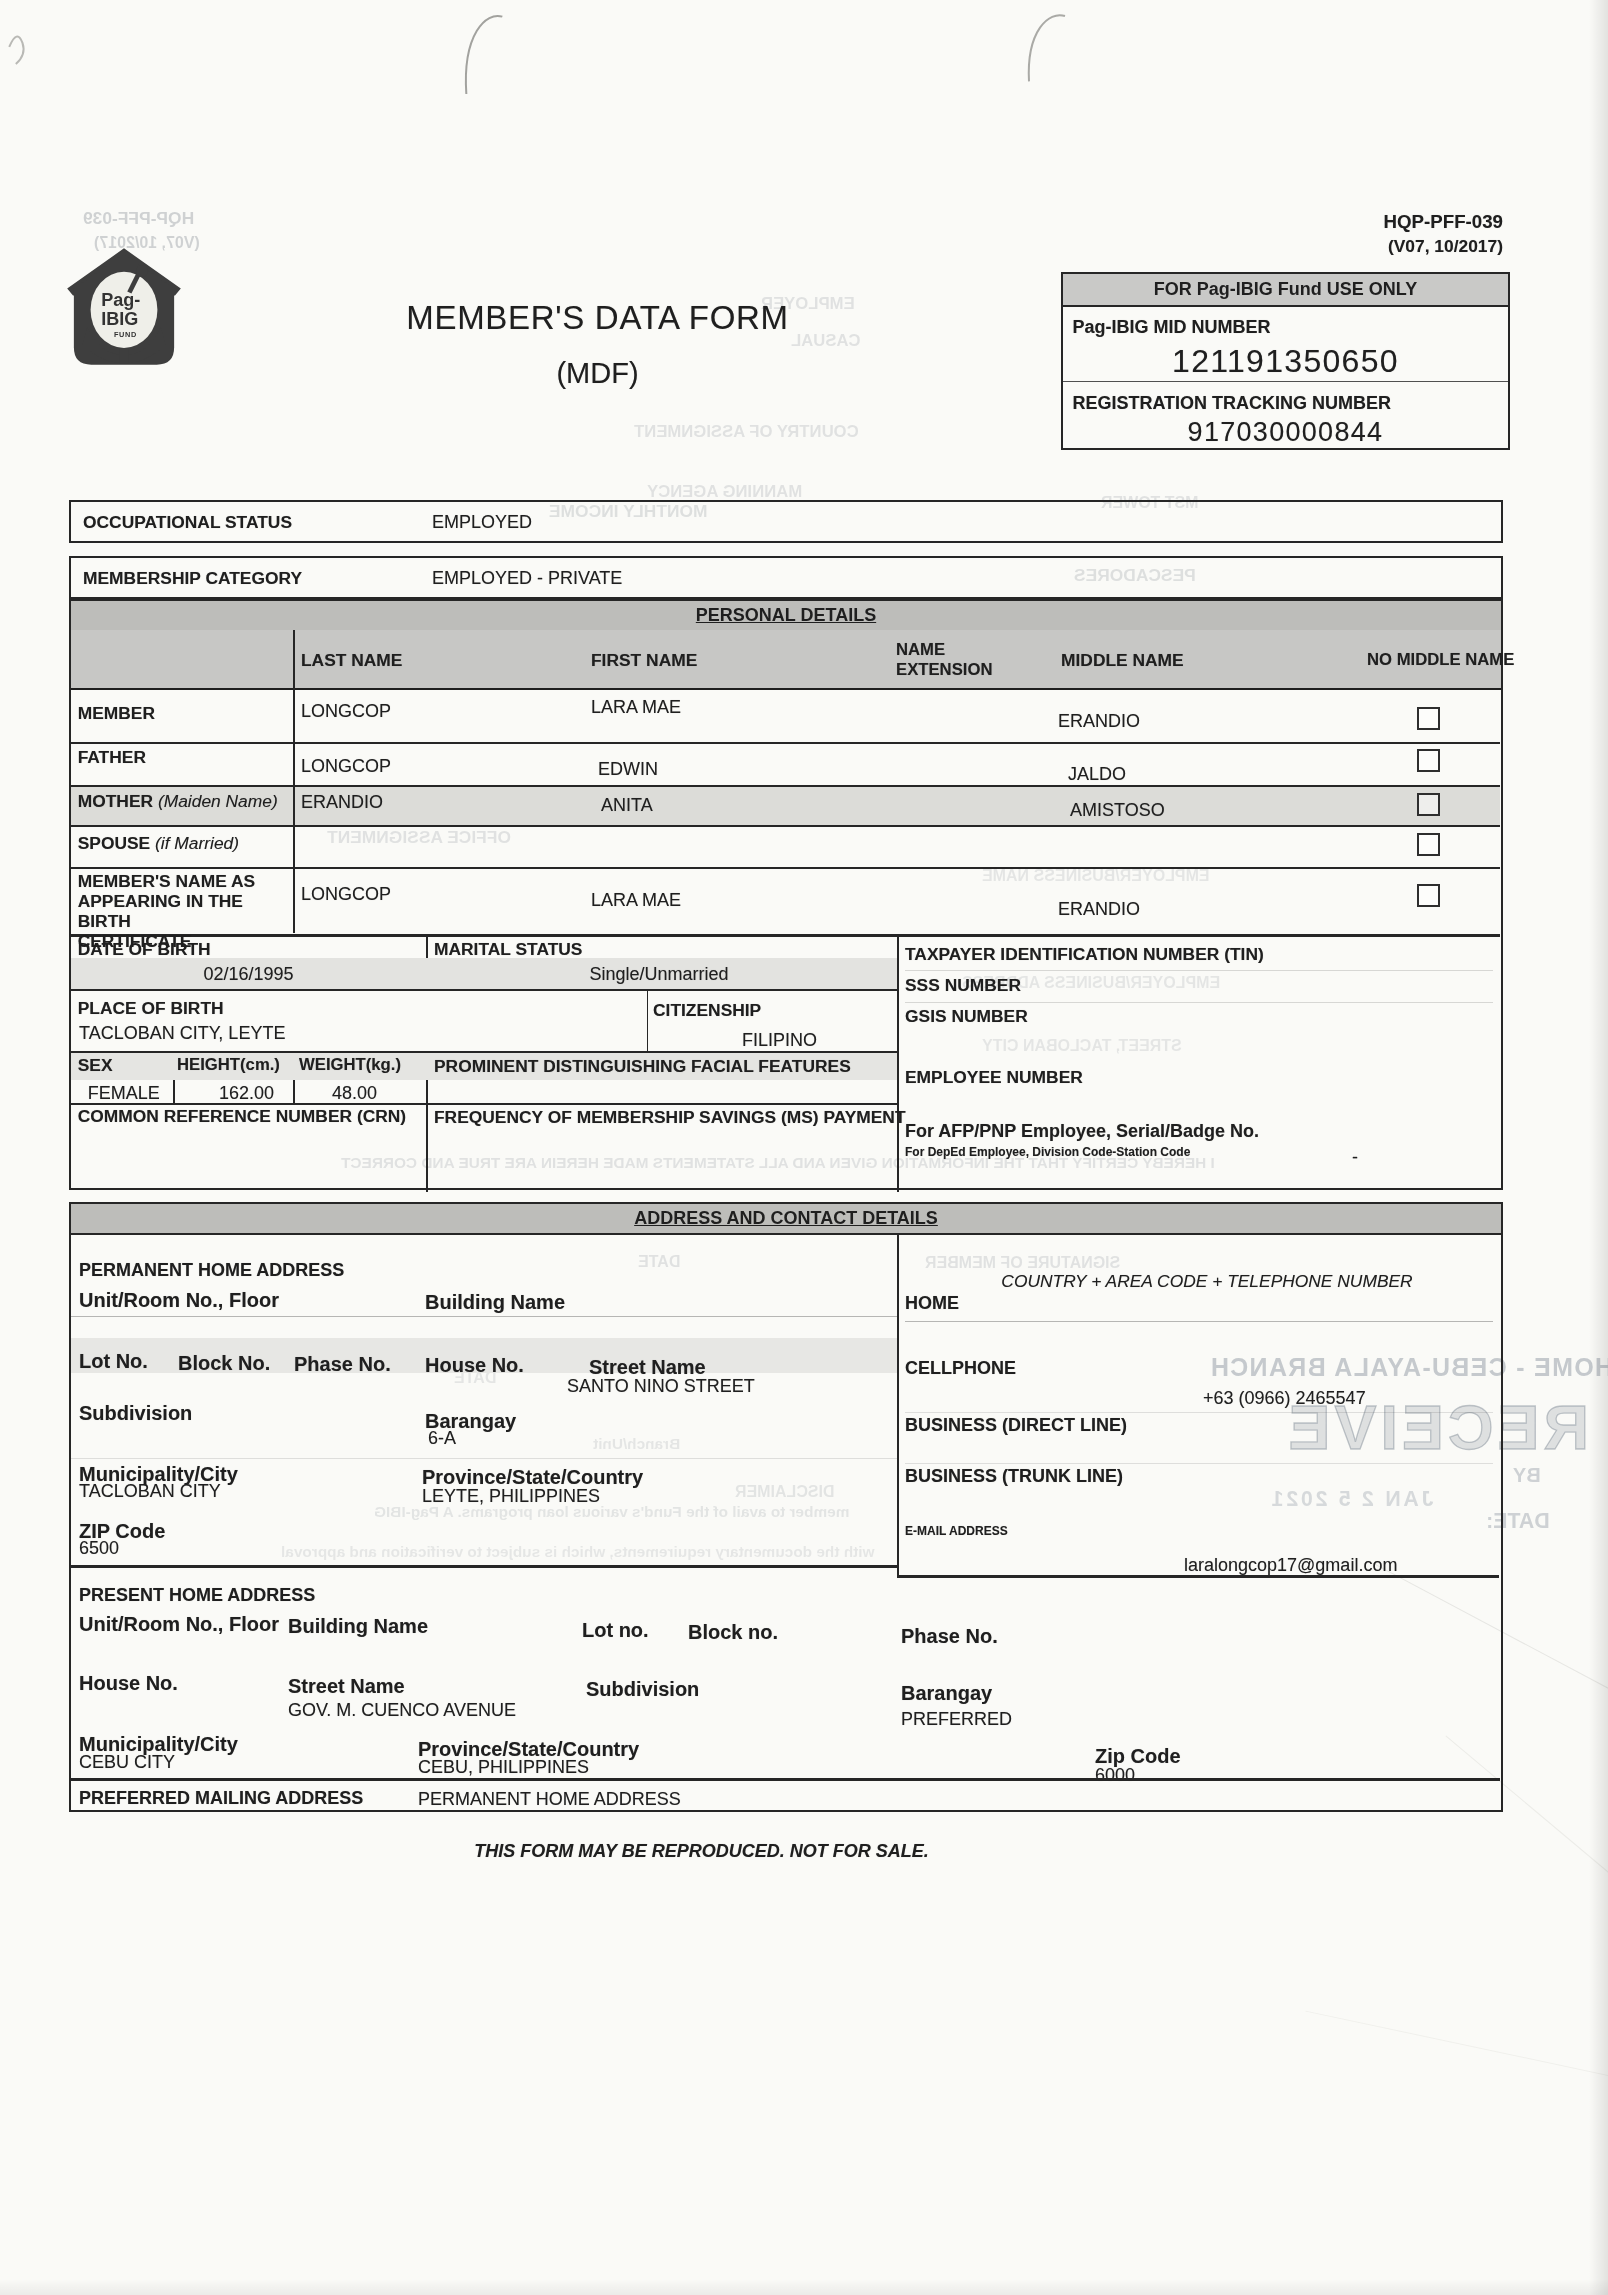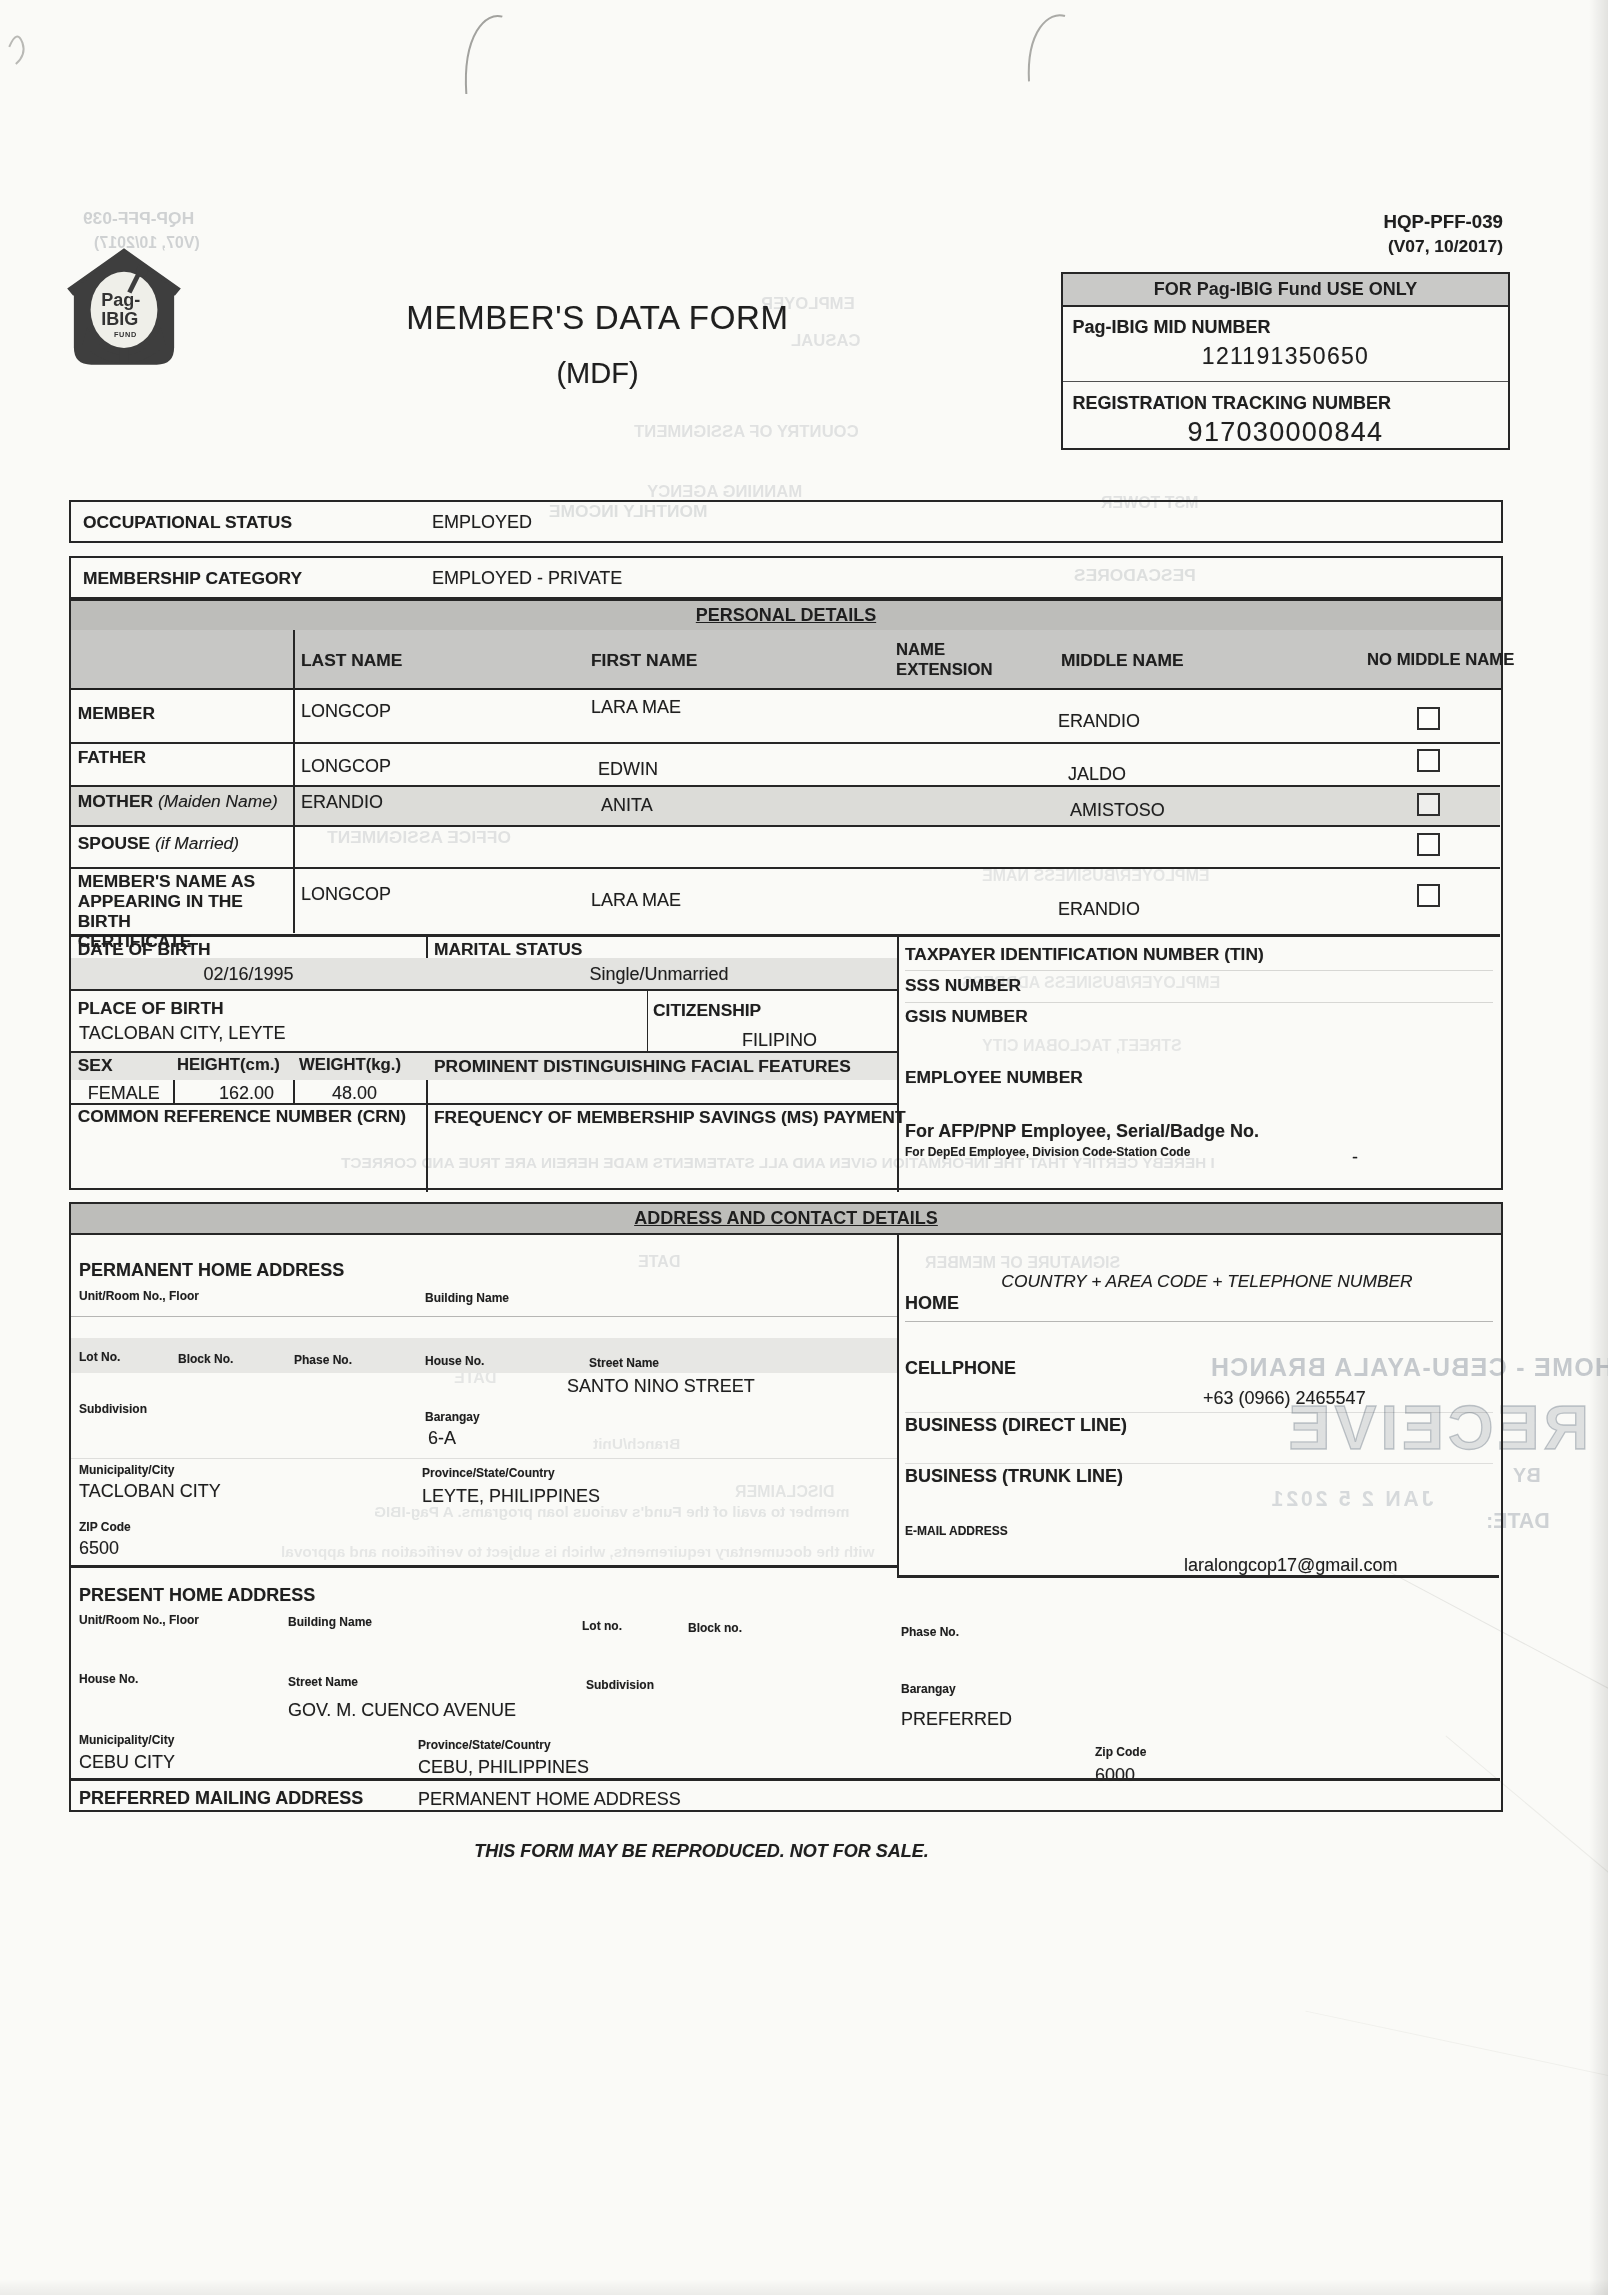--- a/index.html
+++ b/index.html
@@ -1,20 +1,20 @@
 <!DOCTYPE html>
 <html style="font-size:10.7px"><head>
 <meta charset="utf-8">
 <style>
   html,body{margin:0;padding:0;background:#e8e8e4;}
   #page{position:relative;width:1609px;height:2295px;background:#fafaf7;overflow:hidden;
         font-family:"Liberation Sans","DejaVu Sans",sans-serif;color:#1f1f1f;}
   .abs{position:absolute;}
   .lab{position:absolute;font-size:17.4px;font-weight:700;white-space:nowrap;}
-  .lab24{position:absolute;font-size:12px;font-weight:700;white-space:nowrap;}
+  .lab24{position:absolute;font-size:20px;font-weight:700;white-space:nowrap;}
   .val{position:absolute;font-size:18px;white-space:nowrap;}
   .it{font-style:italic;font-weight:400;}
   .ctr{text-align:center;}
   .pre{white-space:pre-line;line-height:20px;}
   .panel{position:absolute;border:2.7px solid #262626;box-sizing:border-box;background:transparent;}
   .box{position:absolute;border:2px solid #262626;box-sizing:border-box;}
   .band{position:absolute;background:#bdbdba;border-bottom:2px solid #262626;text-align:center;font-weight:700;font-size:18px;text-decoration:underline;}
   .line{position:absolute;background:#262626;}
   .hair{position:absolute;background:rgba(70,70,70,.38);}
   .shade{position:absolute;}
@@ -84,21 +84,21 @@
 
   <div class="abs ctr ink" style="left:197px;top:299px;width:801px;font-size:33px;font-weight:400;letter-spacing:0.7px">MEMBER'S DATA FORM</div>
   <div class="abs ctr ink" style="left:197px;top:357px;width:801px;font-size:29px;font-weight:400">(MDF)</div>
 
   <div class="abs ink" style="left:1269px;top:211px;width:234px;text-align:right;font-size:18.7px;font-weight:700">HQP-PFF-039</div>
   <div class="abs ink" style="left:1269px;top:236px;width:234px;text-align:right;font-size:17.4px;font-weight:700">(V07, 10/2017)</div>
 
   <div class="panel" style="left:1061px;top:272px;width:449px;height:178px;">
     <div class="abs" style="left:0;top:0;width:100%;height:31px;background:#c9c9c7;border-bottom:2px solid #262626;text-align:center;font-weight:700;font-size:18px;line-height:31px">FOR Pag-IBIG Fund USE ONLY</div>
     <div class="lab ink" style="left:9.4px;top:43px;font-size:18px">Pag-IBIG MID NUMBER</div>
-    <div class="abs ctr ink" style="left:0;top:69px;width:100%;font-size:23px;letter-spacing:1.3px">121191350650</div>
+    <div class="abs ctr ink" style="left:0;top:69px;width:100%;font-size:32px;letter-spacing:1.3px">121191350650</div>
     <div class="line" style="left:0;top:107px;width:100%;height:1.3px;opacity:.8"></div>
     <div class="lab ink" style="left:9.4px;top:119px;font-size:18px">REGISTRATION TRACKING NUMBER</div>
     <div class="abs ctr ink" style="left:0;top:143px;width:100%;font-size:27px;letter-spacing:1.3px">917030000844</div>
   </div>
 
   <div class="box" style="left:69px;top:500px;width:1434px;height:43px;">
     <div class="lab ink" style="left:12px;top:10px">OCCUPATIONAL STATUS</div>
     <div class="val ink" style="left:361px;top:10px">EMPLOYED</div>
   </div>
   <div class="box" style="left:69px;top:556px;width:1434px;height:43px;">

